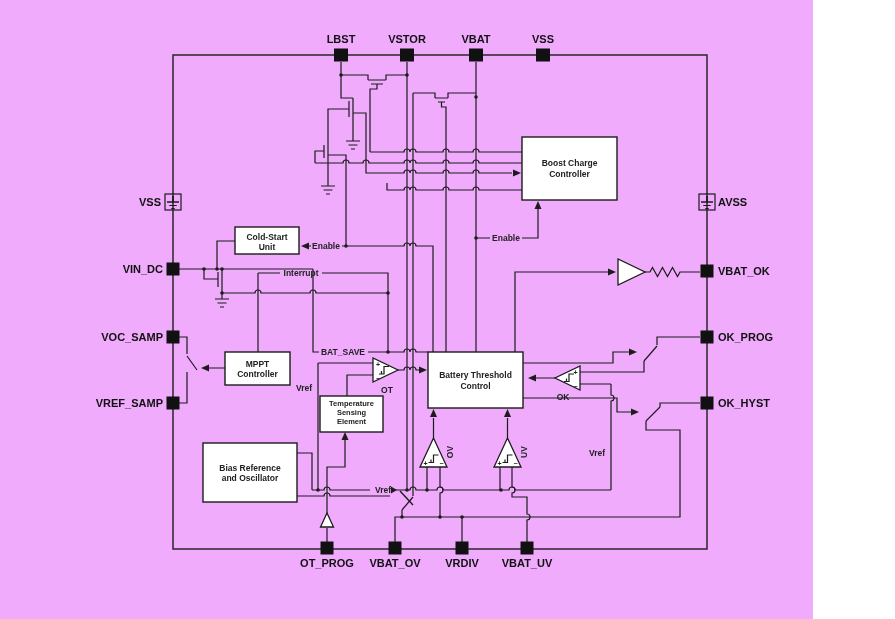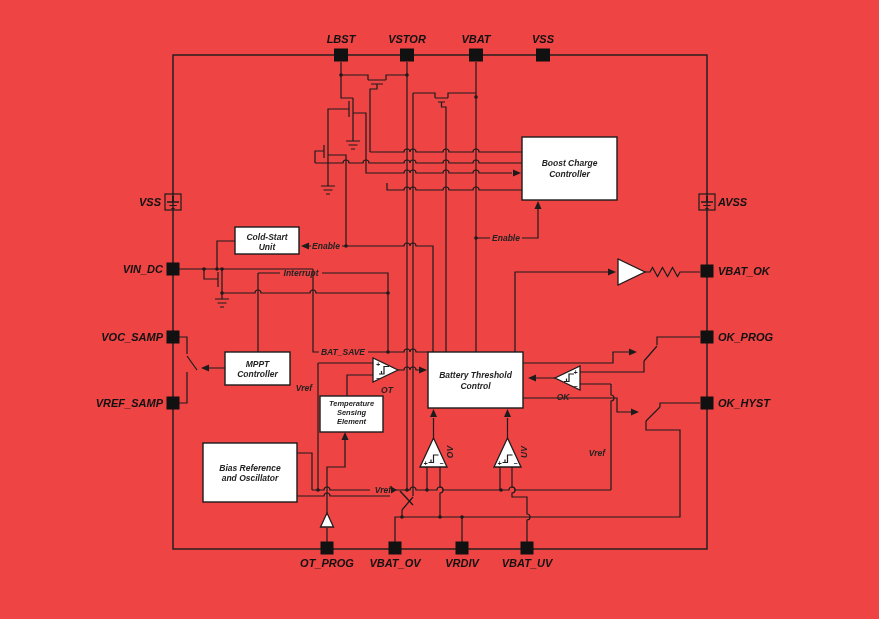--- a/index.html
+++ b/index.html
@@ -1,16 +1,16 @@
 <!DOCTYPE html>
 <html><head>
 <meta charset="utf-8">
 <style>
   html,body{margin:0;padding:0;background:#ffffff;}
-  .stage{position:relative;width:879px;height:619px;background:#ef4444;overflow:hidden;font-style:italic;}
+  .stage{position:relative;width:813px;height:619px;background:#f0abfc;overflow:hidden;}
   svg{display:block;font-family:"Liberation Sans","DejaVu Sans",sans-serif;}
   .wire{fill:none;stroke:#1c1c1c;stroke-width:1.2;}
   .wire2{fill:none;stroke:#1c1c1c;stroke-width:1.4;}
   .boxblock{fill:#ffffff;stroke:#1c1c1c;stroke-width:1.4;}
   .tri{fill:#ffffff;stroke:#1c1c1c;stroke-width:1.3;}
   .pin{fill:#111111;}
   .dot{fill:#1c1c1c;}
   .ah{fill:#1c1c1c;stroke:none;}
   .pinlabel{font-size:11px;font-weight:bold;fill:#111111;}
   .blocklabel{font-size:8.5px;font-weight:bold;fill:#222222;}

